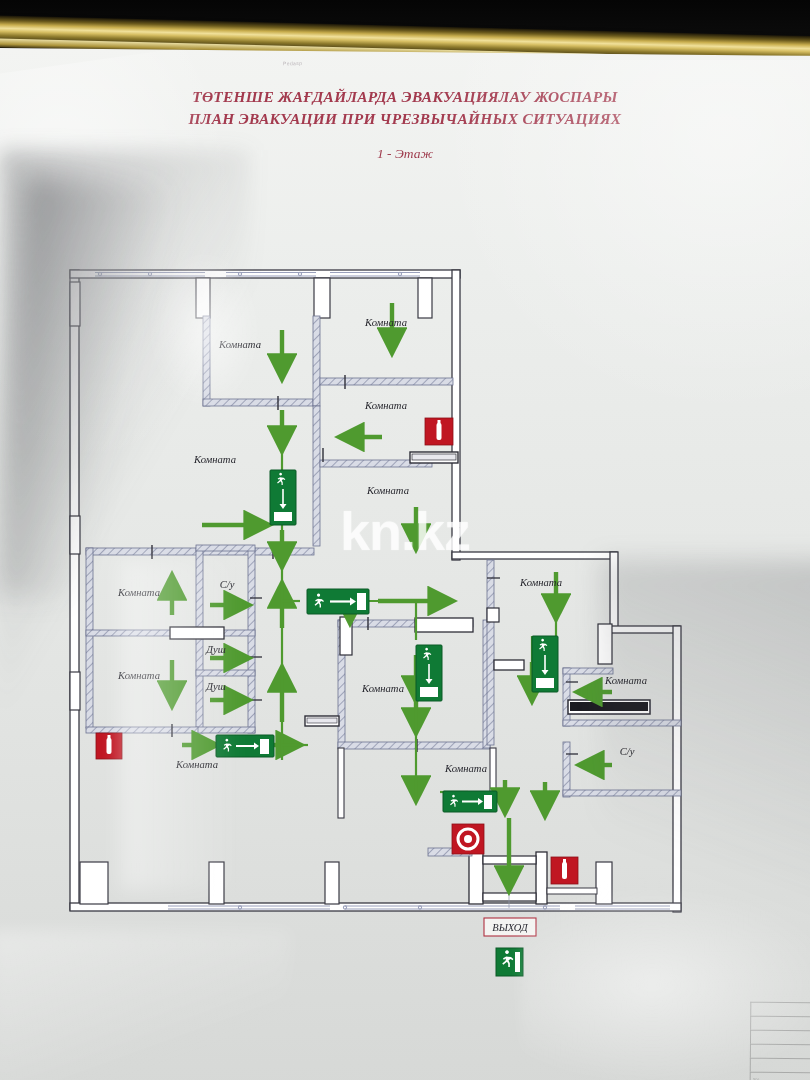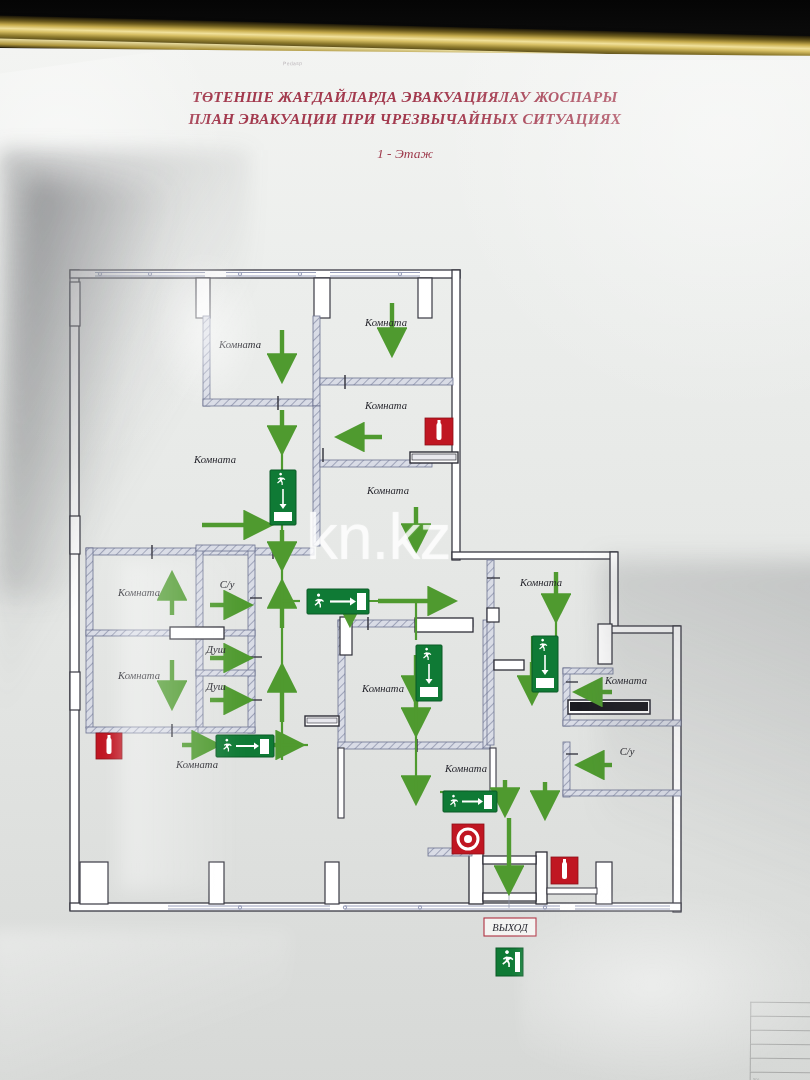--- a/index.html
+++ b/index.html
@@ -66,21 +66,21 @@
           font-family:"Liberation Serif",serif;}
   .t1{font-size:15.4px;line-height:22px;}
   .t2{font-size:15.4px;line-height:22px;}
   .t3{color:#9e3a4c;font-style:italic;font-size:13.5px;margin-top:16px;}
 
   
   #plan{position:absolute;left:0;top:0;width:810px;height:1080px;}
   #plan svg{display:block;}
 
   
-  #wm{position:absolute;left:306px;top:500px;font-size:64px;font-weight:normal;
+  #wm{position:absolute;left:340px;top:500px;font-size:54px;font-weight:bold;
       color:rgba(255,255,255,.72);letter-spacing:-1px;
       font-family:"Liberation Sans",sans-serif;
       text-shadow:0 0 2px rgba(255,255,255,.4);pointer-events:none;}
 
   
   #legend{position:absolute;right:-2px;bottom:0px;width:62px;height:78px;
           transform:rotate(.5deg);opacity:.42;}
   #legend .lrow{border:1px solid #6b6b6b;border-bottom:none;height:13px;
                 font-size:4px;color:#555;padding-left:2px;line-height:13px;
                 font-family:"Liberation Sans",sans-serif;overflow:hidden;}

